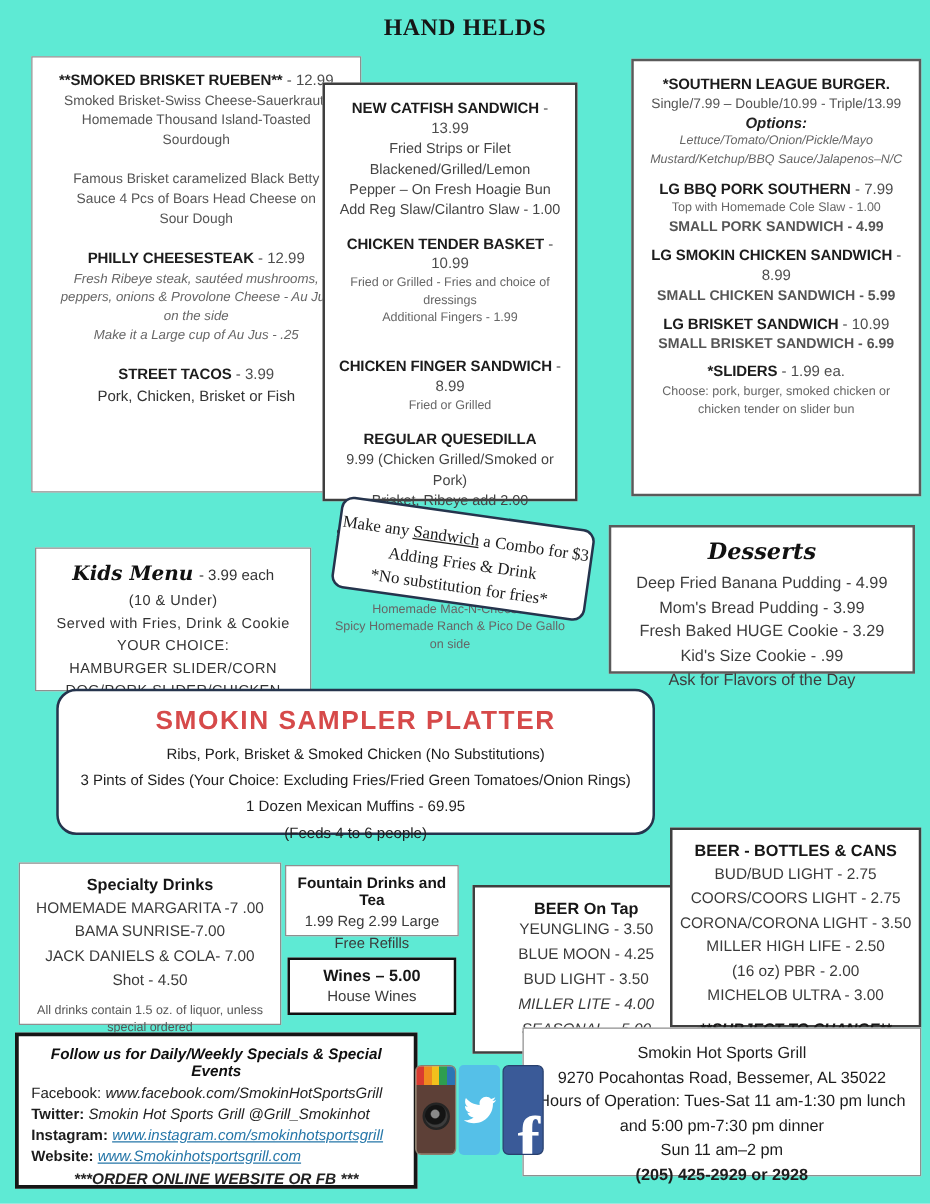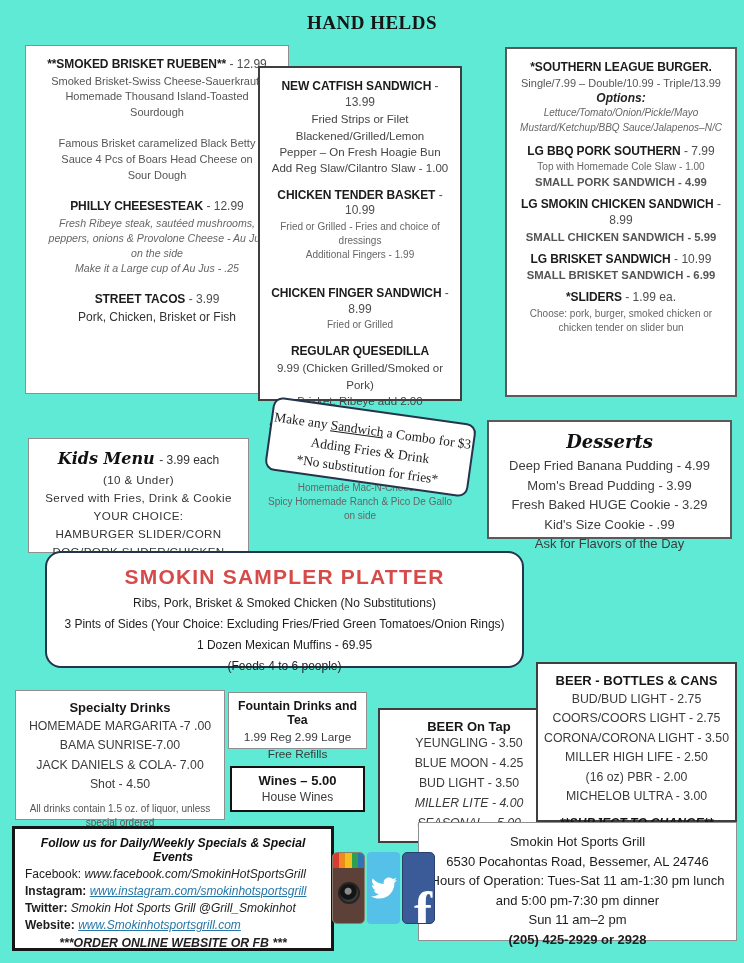--- a/index.html
+++ b/index.html
@@ -296,26 +296,26 @@
     <div class="bot-footer">**SUBJECT TO CHANGE**</div>
   </div>
 
   <div class="box b-thick follow" style="left:12px;top:826px;width:322px;height:125px;">
     <div class="follow-title">Follow us for Daily/Weekly Specials &amp; Special Events</div>
     <div class="follow-row">
       <span>Facebook:</span>
       <span class="follow-val-it">www.facebook.com/SmokinHotSportsGrill</span>
     </div>
     <div class="follow-row">
+      <span class="follow-label-b">Twitter:</span>
+      <span class="follow-val-it">Smokin Hot Sports Grill @Grill_Smokinhot</span>
+    </div>
+    <div class="follow-row">
       <span class="follow-label-b">Instagram:</span>
       <span class="follow-link">www.instagram.com/smokinhotsportsgrill</span>
-    </div>
-    <div class="follow-row">
-      <span class="follow-label-b">Twitter:</span>
-      <span class="follow-val-it">Smokin Hot Sports Grill @Grill_Smokinhot</span>
     </div>
     <div class="follow-row">
       <span class="follow-label-b">Website:</span>
       <span class="follow-link">www.Smokinhotsportsgrill.com</span>
     </div>
     <div class="follow-footer">***ORDER ONLINE WEBSITE OR FB ***</div>
   </div>
 
   <div class="icons">
     <div class="icon insta">
@@ -329,20 +329,20 @@
         <path fill="#ffffff" d="M23.954 4.569c-.885.389-1.83.654-2.825.775 1.014-.611 1.794-1.574 2.163-2.723-.951.555-2.005.959-3.127 1.184-.896-.959-2.173-1.559-3.591-1.559-2.717 0-4.92 2.203-4.92 4.917 0 .39.045.765.127 1.124C7.691 8.094 4.066 6.13 1.64 3.161c-.427.722-.666 1.561-.666 2.475 0 1.71.87 3.213 2.188 4.096-.807-.026-1.566-.248-2.228-.616v.061c0 2.385 1.693 4.374 3.946 4.827-.413.111-.849.171-1.296.171-.314 0-.615-.03-.916-.086.631 1.953 2.445 3.377 4.604 3.417-1.68 1.319-3.809 2.105-6.102 2.105-.39 0-.779-.023-1.17-.067 2.189 1.394 4.768 2.209 7.557 2.209 9.054 0 13.999-7.496 13.999-13.986 0-.209 0-.42-.015-.63.961-.689 1.8-1.56 2.46-2.548l-.047-.02z"></path>
       </svg>
     </div>
     <div class="icon fb">
       <div class="fb-f">f</div>
     </div>
   </div>
 
   <div class="box b-thin addr" style="left:418px;top:822px;width:319px;height:119px;">
     <div>Smokin Hot Sports Grill</div>
-    <div>6530 Pocahontas Road, Bessemer, AL 24746</div>
+    <div>9270 Pocahontas Road, Bessemer, AL 35022</div>
     <div>Hours of Operation: Tues-Sat 11 am-1:30 pm lunch</div>
     <div>and 5:00 pm-7:30 pm dinner</div>
     <div>Sun 11 am–2 pm</div>
     <div class="addr-phone">(205) 425-2929 or 2928</div>
   </div>
 
 </div>
 
 </body></html>

